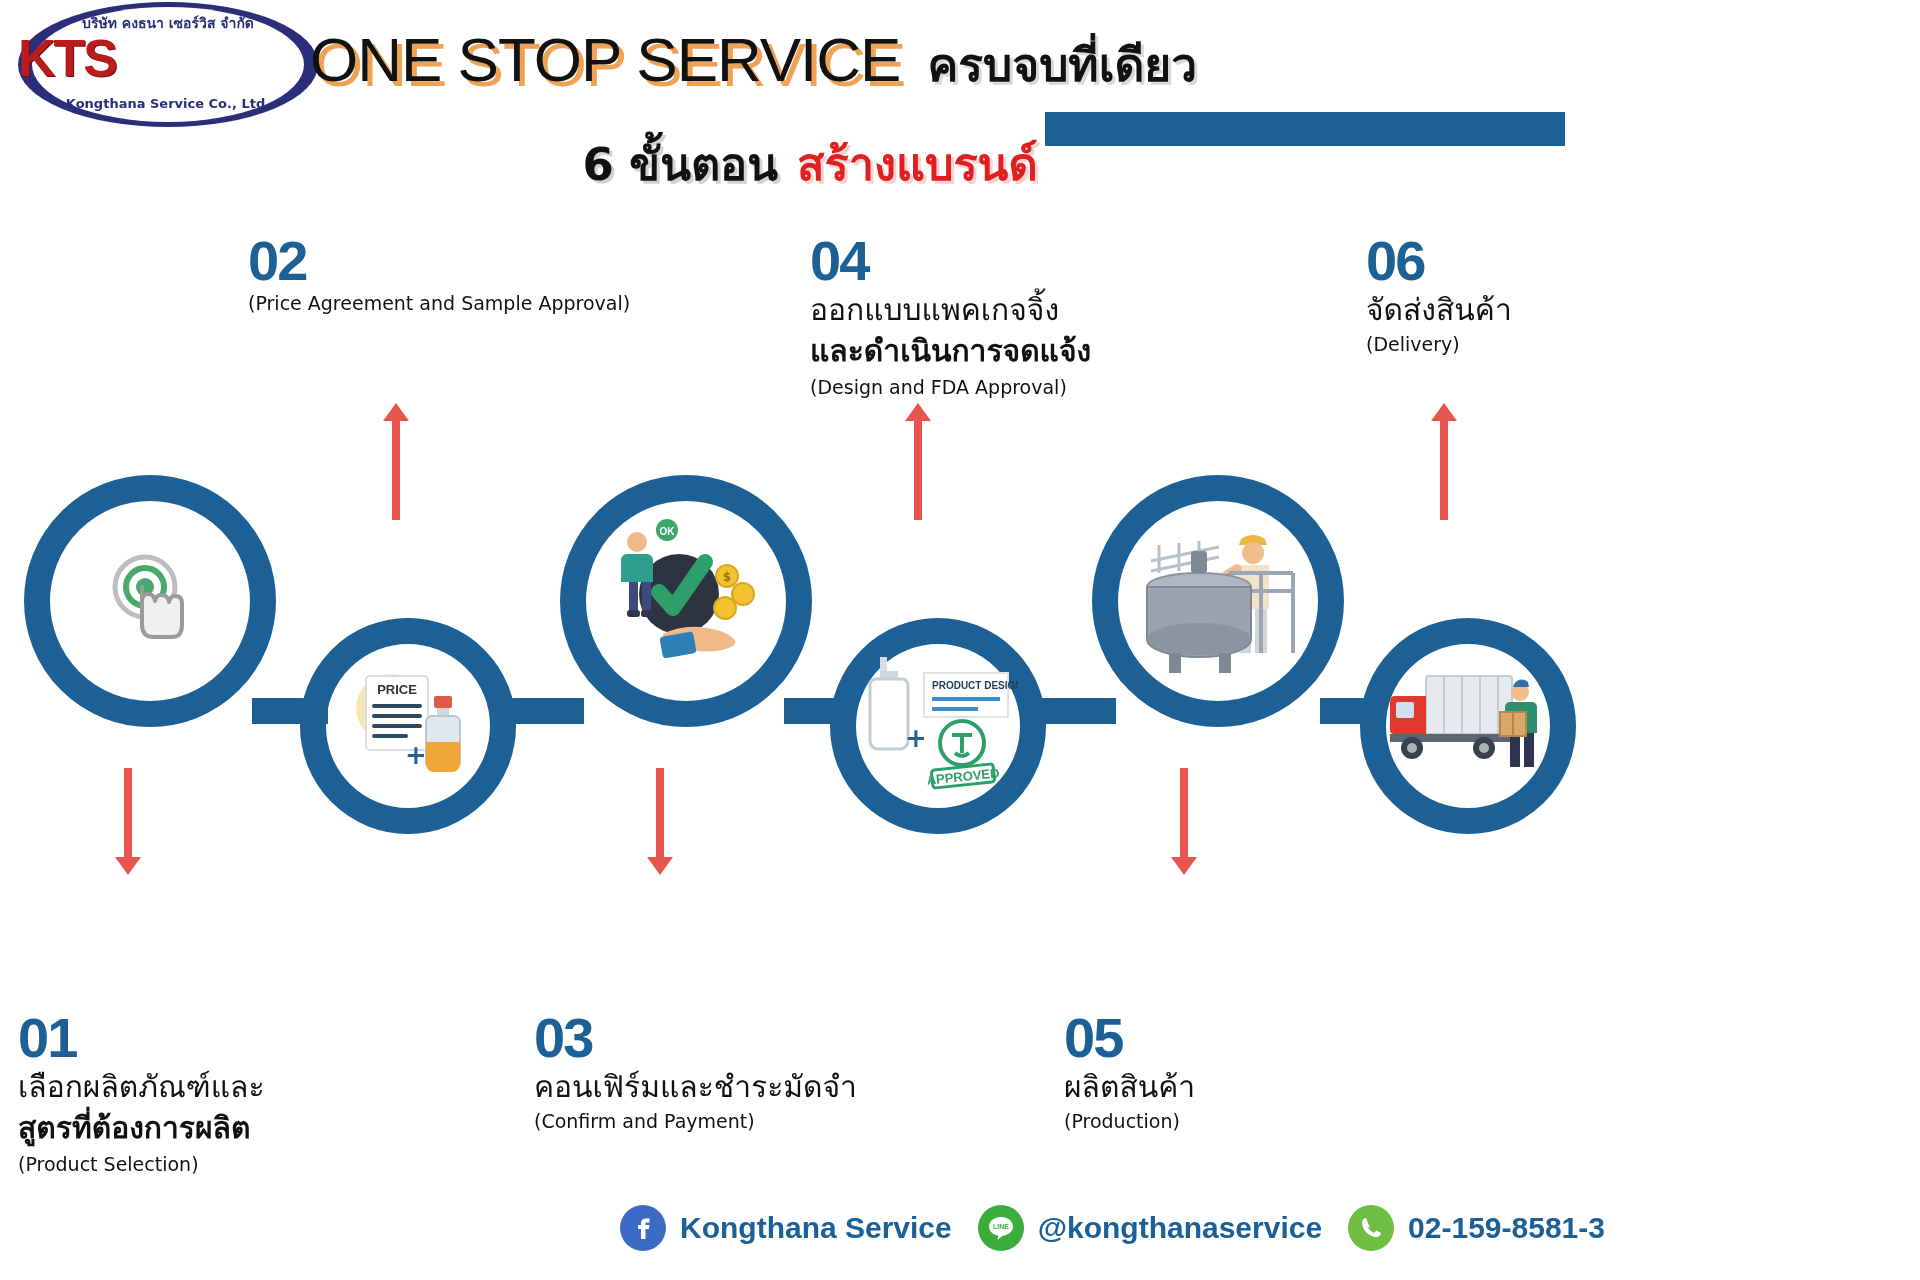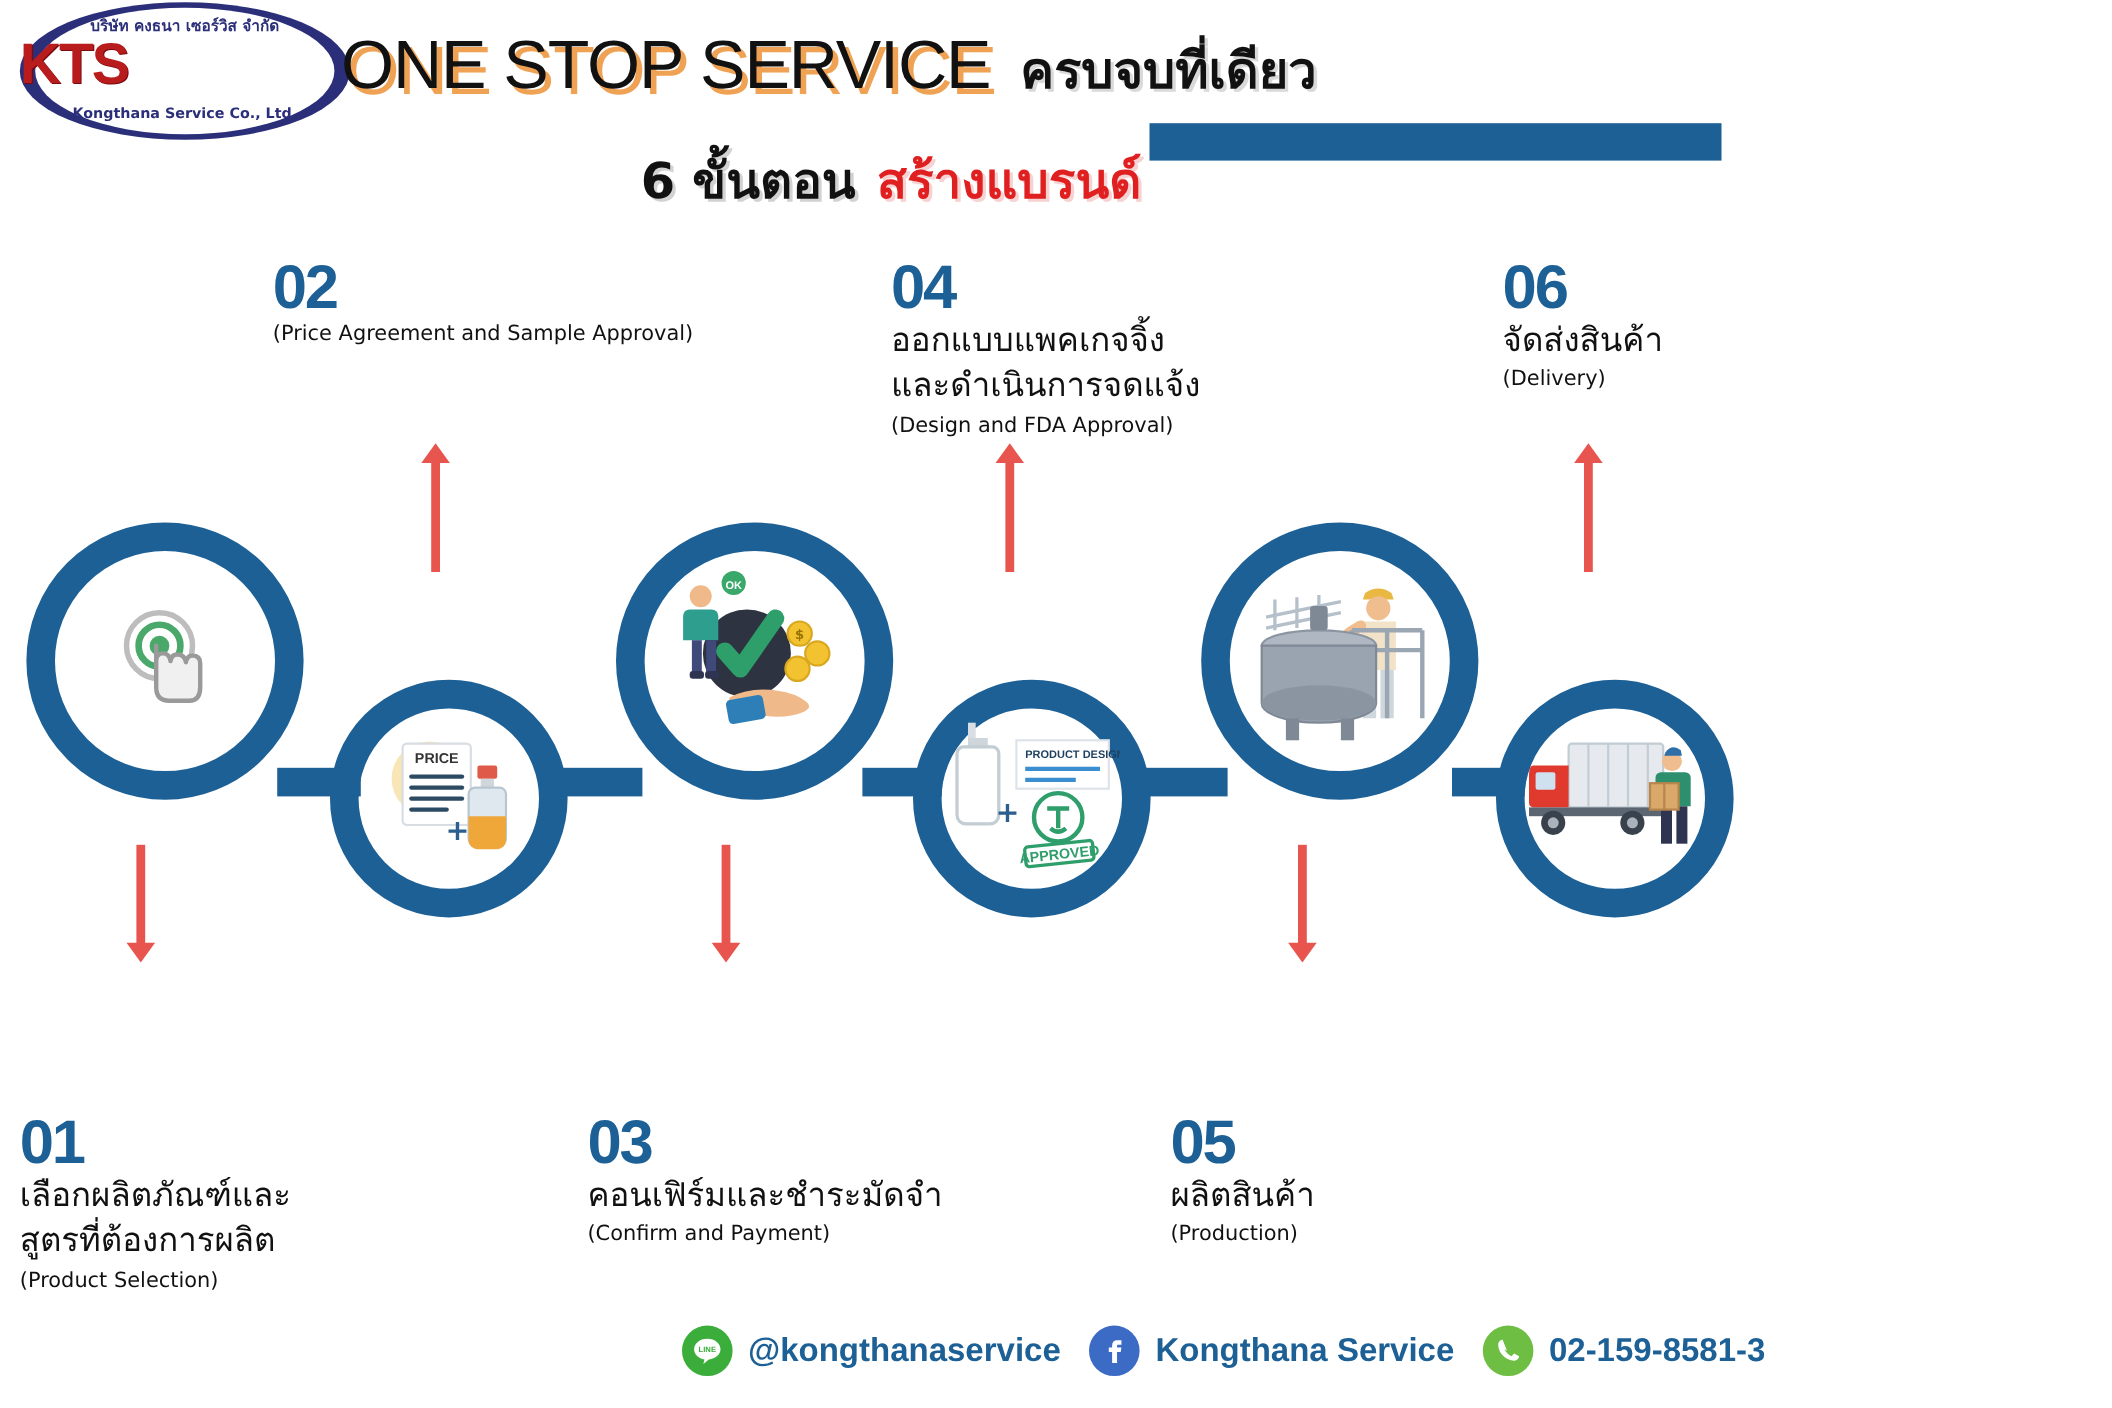--- a/index.html
+++ b/index.html
@@ -94,21 +94,21 @@
   .step .num{
     font-family:"Liberation Sans",sans-serif;
     font-size:56px; font-weight:bold; color:#1d6096; line-height:.96;
     letter-spacing:-2px;
     margin-top:16px;
   }
   .step .th{
     font-size:30px; color:#111111; line-height:1.3; margin-top:2px; white-space:nowrap;
   }
   .step .th2{
-    font-size:30px; color:#111111; line-height:1.45; white-space:nowrap;
+    font-size:30px; color:#111111; line-height:1.45; white-space:nowrap;font-weight:bold;
   }
   .step .en{
     font-size:19px; color:#111111; margin-top:4px; white-space:nowrap;
   }
 
   
   .footer{
     position:absolute; left:620px; top:1196px; width:1290px; height:64px;
     display:flex; align-items:center; gap:26px;
   }
@@ -370,41 +370,41 @@
 
   <div class="step" style="left:1064px; top:995px;">
     <div class="num">05</div>
     <div class="th">ผลิตสินค้า</div>
     <div class="en">(Production)</div>
   </div>
 
   <div class="footer">
 
     <div class="contact">
+      <div class="ic ic-fb">
+        <svg width="30" height="30" viewBox="0 0 30 30">
+          <path d="M18.5 9.5 h3 V5.5 h-3.8 C14.8 5.5 13 7.2 13 10.2 V12 H10 v4 h3 v10 h4.5 V16 h3.3
+                   l0.7 -4 h-4 v-1.4 c0 -0.8 0.3 -1.1 1 -1.1 z" fill="#ffffff"></path>
+        </svg>
+      </div>
+      <div class="label">Kongthana Service</div>
+    </div>
+
+    <div class="contact">
       <div class="ic ic-line">
         <svg width="30" height="30" viewBox="0 0 30 30">
           <path d="M15 4 C8 4 3 8.4 3 13.6 C3 18.2 7 22 12.4 22.8 L11.4 27 L16.4 22.9
                    C22.4 22.3 27 18.4 27 13.6 C27 8.4 22 4 15 4 Z" fill="#ffffff"></path>
           <text x="15" y="16" font-size="7" font-weight="bold" fill="#3aad3a" text-anchor="middle" font-family="Liberation Sans, sans-serif">LINE</text>
         </svg>
       </div>
       <div class="label">@kongthanaservice</div>
     </div>
 
     <div class="contact">
-      <div class="ic ic-fb">
-        <svg width="30" height="30" viewBox="0 0 30 30">
-          <path d="M18.5 9.5 h3 V5.5 h-3.8 C14.8 5.5 13 7.2 13 10.2 V12 H10 v4 h3 v10 h4.5 V16 h3.3
-                   l0.7 -4 h-4 v-1.4 c0 -0.8 0.3 -1.1 1 -1.1 z" fill="#ffffff"></path>
-        </svg>
-      </div>
-      <div class="label">Kongthana Service</div>
-    </div>
-
-    <div class="contact">
       <div class="ic ic-phone">
         <svg width="28" height="28" viewBox="0 0 28 28">
           <path d="M9 4 c-2 0 -4 2 -4 4.5 C5 16 12 23 19.5 23 C22 23 24 21 24 19
                    l-4.5 -2.5 -2.5 2.5 c-2.5 -1.3 -5.2 -4 -6.5 -6.5 L13 14 Z" fill="#ffffff"></path>
         </svg>
       </div>
       <div class="label">02-159-8581-3</div>
     </div>
   </div>
 

